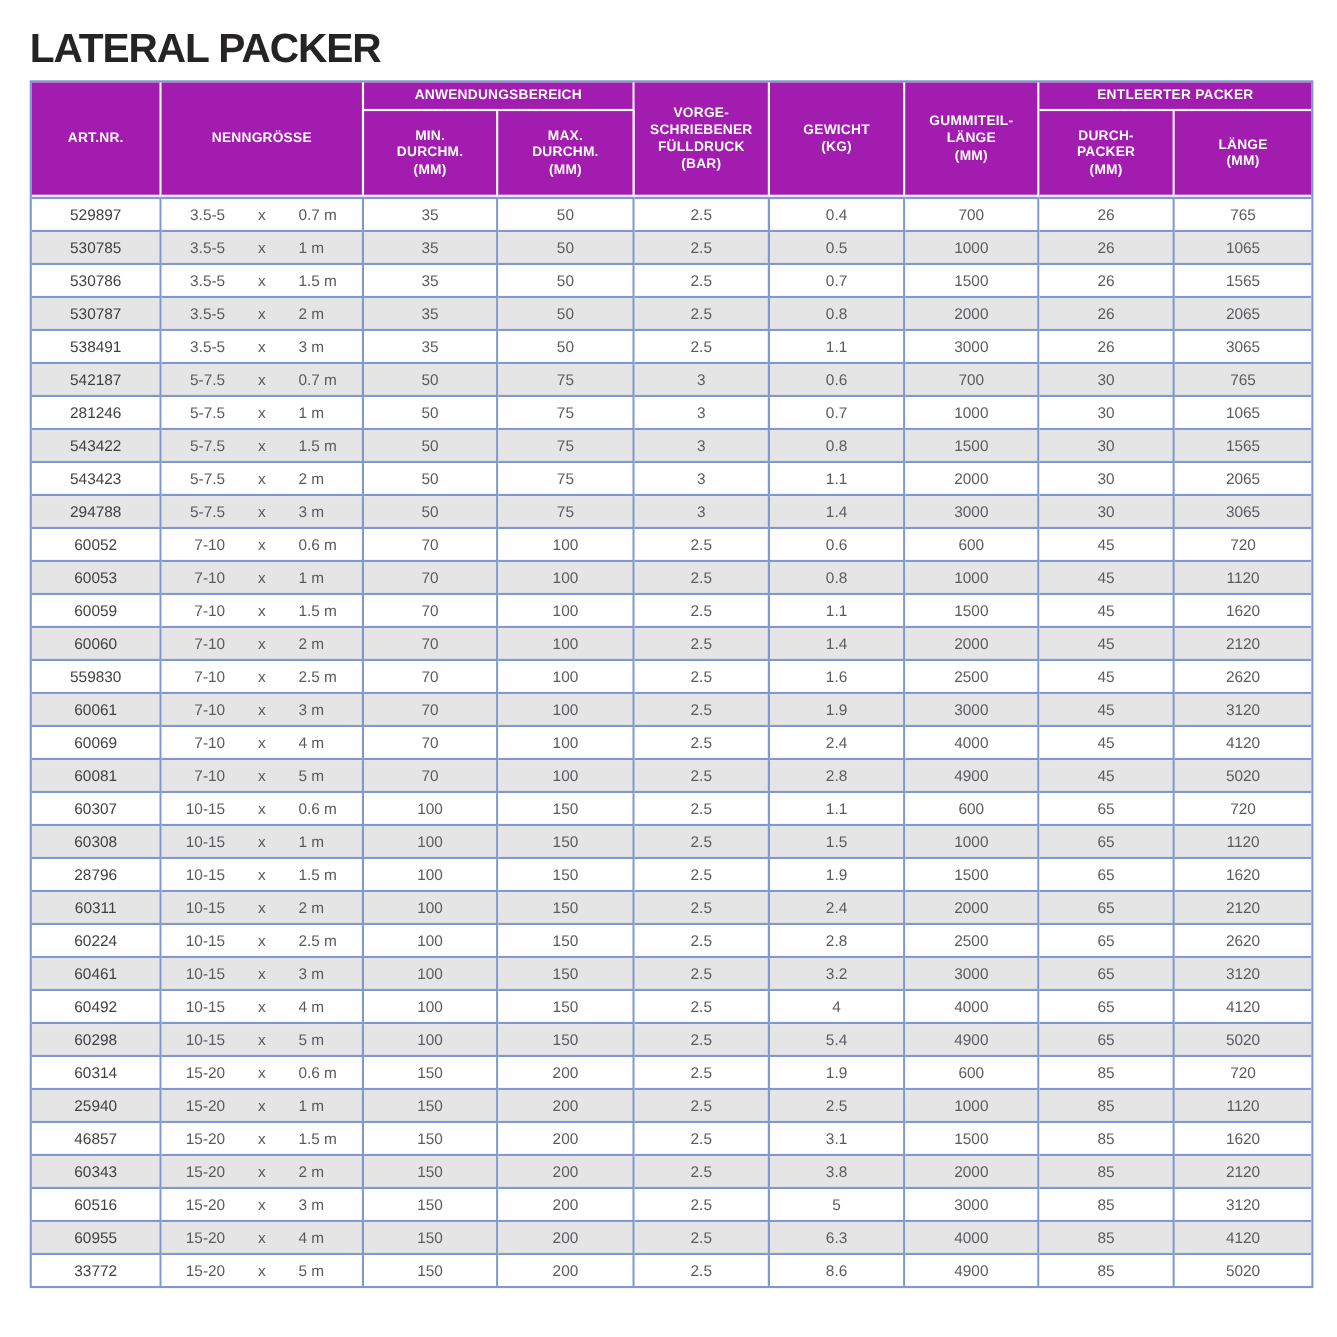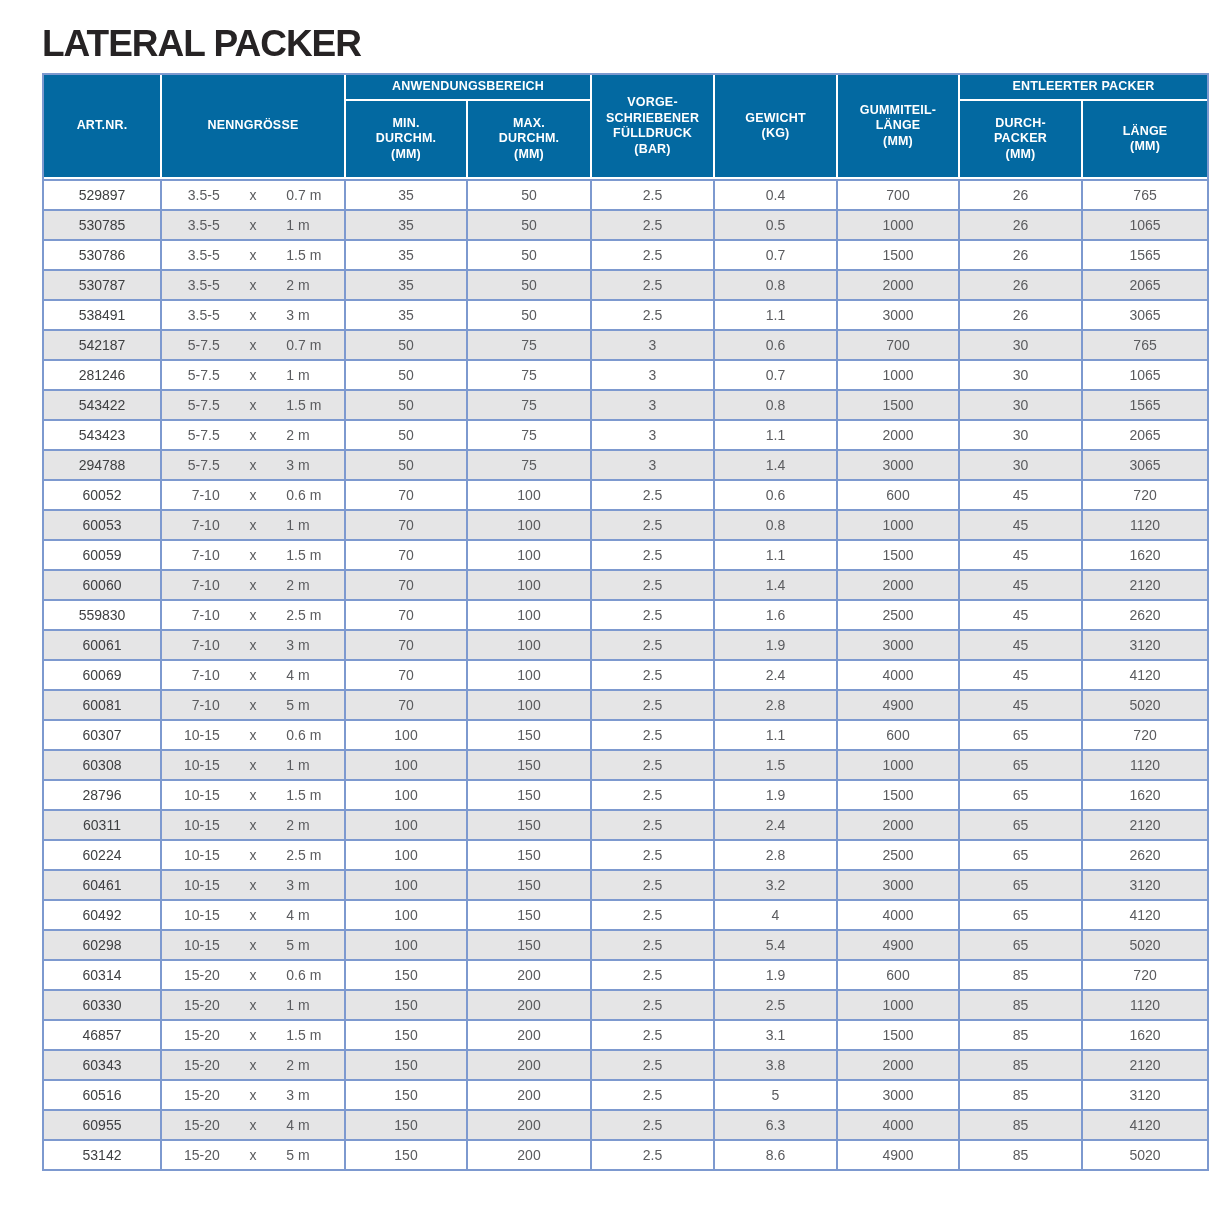--- a/index.html
+++ b/index.html
@@ -5,42 +5,42 @@
   html, body {
     margin: 0;
     padding: 0;
     background: #ffffff;
     font-family: "Liberation Sans", sans-serif;
   }
   .page {
     width: 1215px;
     height: 1215px;
     box-sizing: border-box;
-    padding: 24px 25px 0 42px;
+    padding: 24px 25px 0 27px;
     background: #ffffff;
     overflow: hidden;
   }
   h1.title {
     margin: 0 0 9px 0;
     font-size: 37px;
     line-height: 40px;
     font-weight: bold;
     letter-spacing: -1px;
     color: #262324;
   }
   table.packer {
     width: 1163px;
     table-layout: fixed;
     border-collapse: separate;
     border-spacing: 0;
     border: 2px solid #7d99cf;
   }
   
   thead th {
-    background: #0369a1;
+    background: #a21caf;
     color: #ffffff;
     font-weight: bold;
     font-size: 12.5px;
     line-height: 15.5px;
     letter-spacing: 0.2px;
     text-align: center;
     vertical-align: middle;
     white-space: pre-line;
     padding: 2px 2px;
     border-right: 2px solid #ffffff;
@@ -583,21 +583,21 @@
           </td>
           <td>150</td>
           <td>200</td>
           <td>2.5</td>
           <td>1.9</td>
           <td>600</td>
           <td>85</td>
           <td>720</td>
         </tr>
         <tr class="stripe">
-          <td class="art">60330</td>
+          <td class="art">25940</td>
           <td class="nenn">
             <span class="wrap">
               <span class="nr">15-20</span>
               <span class="nx">x</span>
               <span class="nl">1 m</span>
             </span>
           </td>
           <td>150</td>
           <td>200</td>
           <td>2.5</td>
@@ -668,21 +668,21 @@
           </td>
           <td>150</td>
           <td>200</td>
           <td>2.5</td>
           <td>6.3</td>
           <td>4000</td>
           <td>85</td>
           <td>4120</td>
         </tr>
         <tr>
-          <td class="art">53142</td>
+          <td class="art">33772</td>
           <td class="nenn">
             <span class="wrap">
               <span class="nr">15-20</span>
               <span class="nx">x</span>
               <span class="nl">5 m</span>
             </span>
           </td>
           <td>150</td>
           <td>200</td>
           <td>2.5</td>

